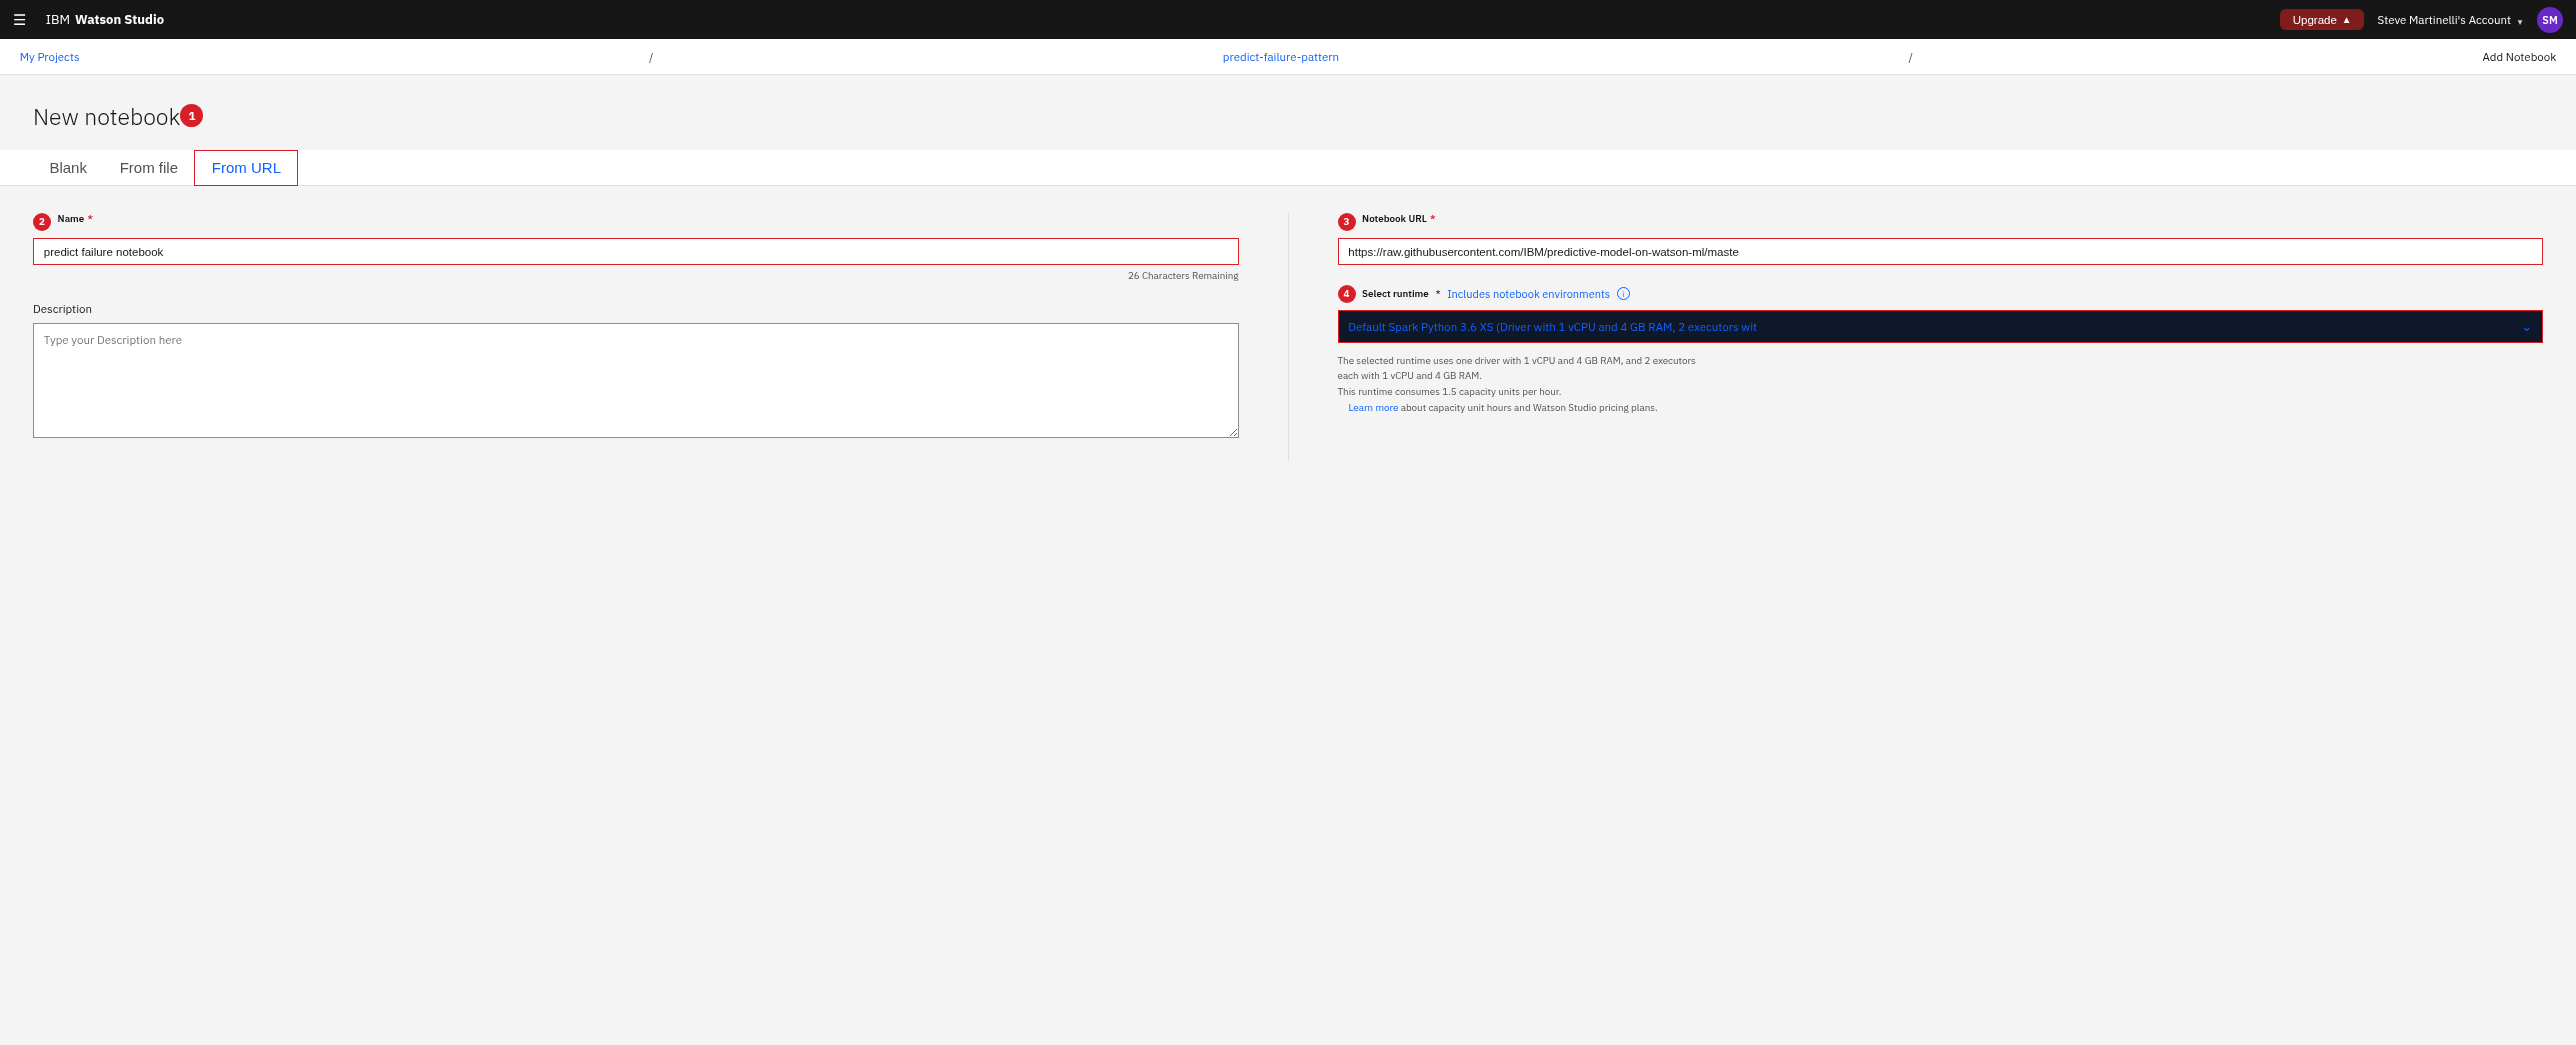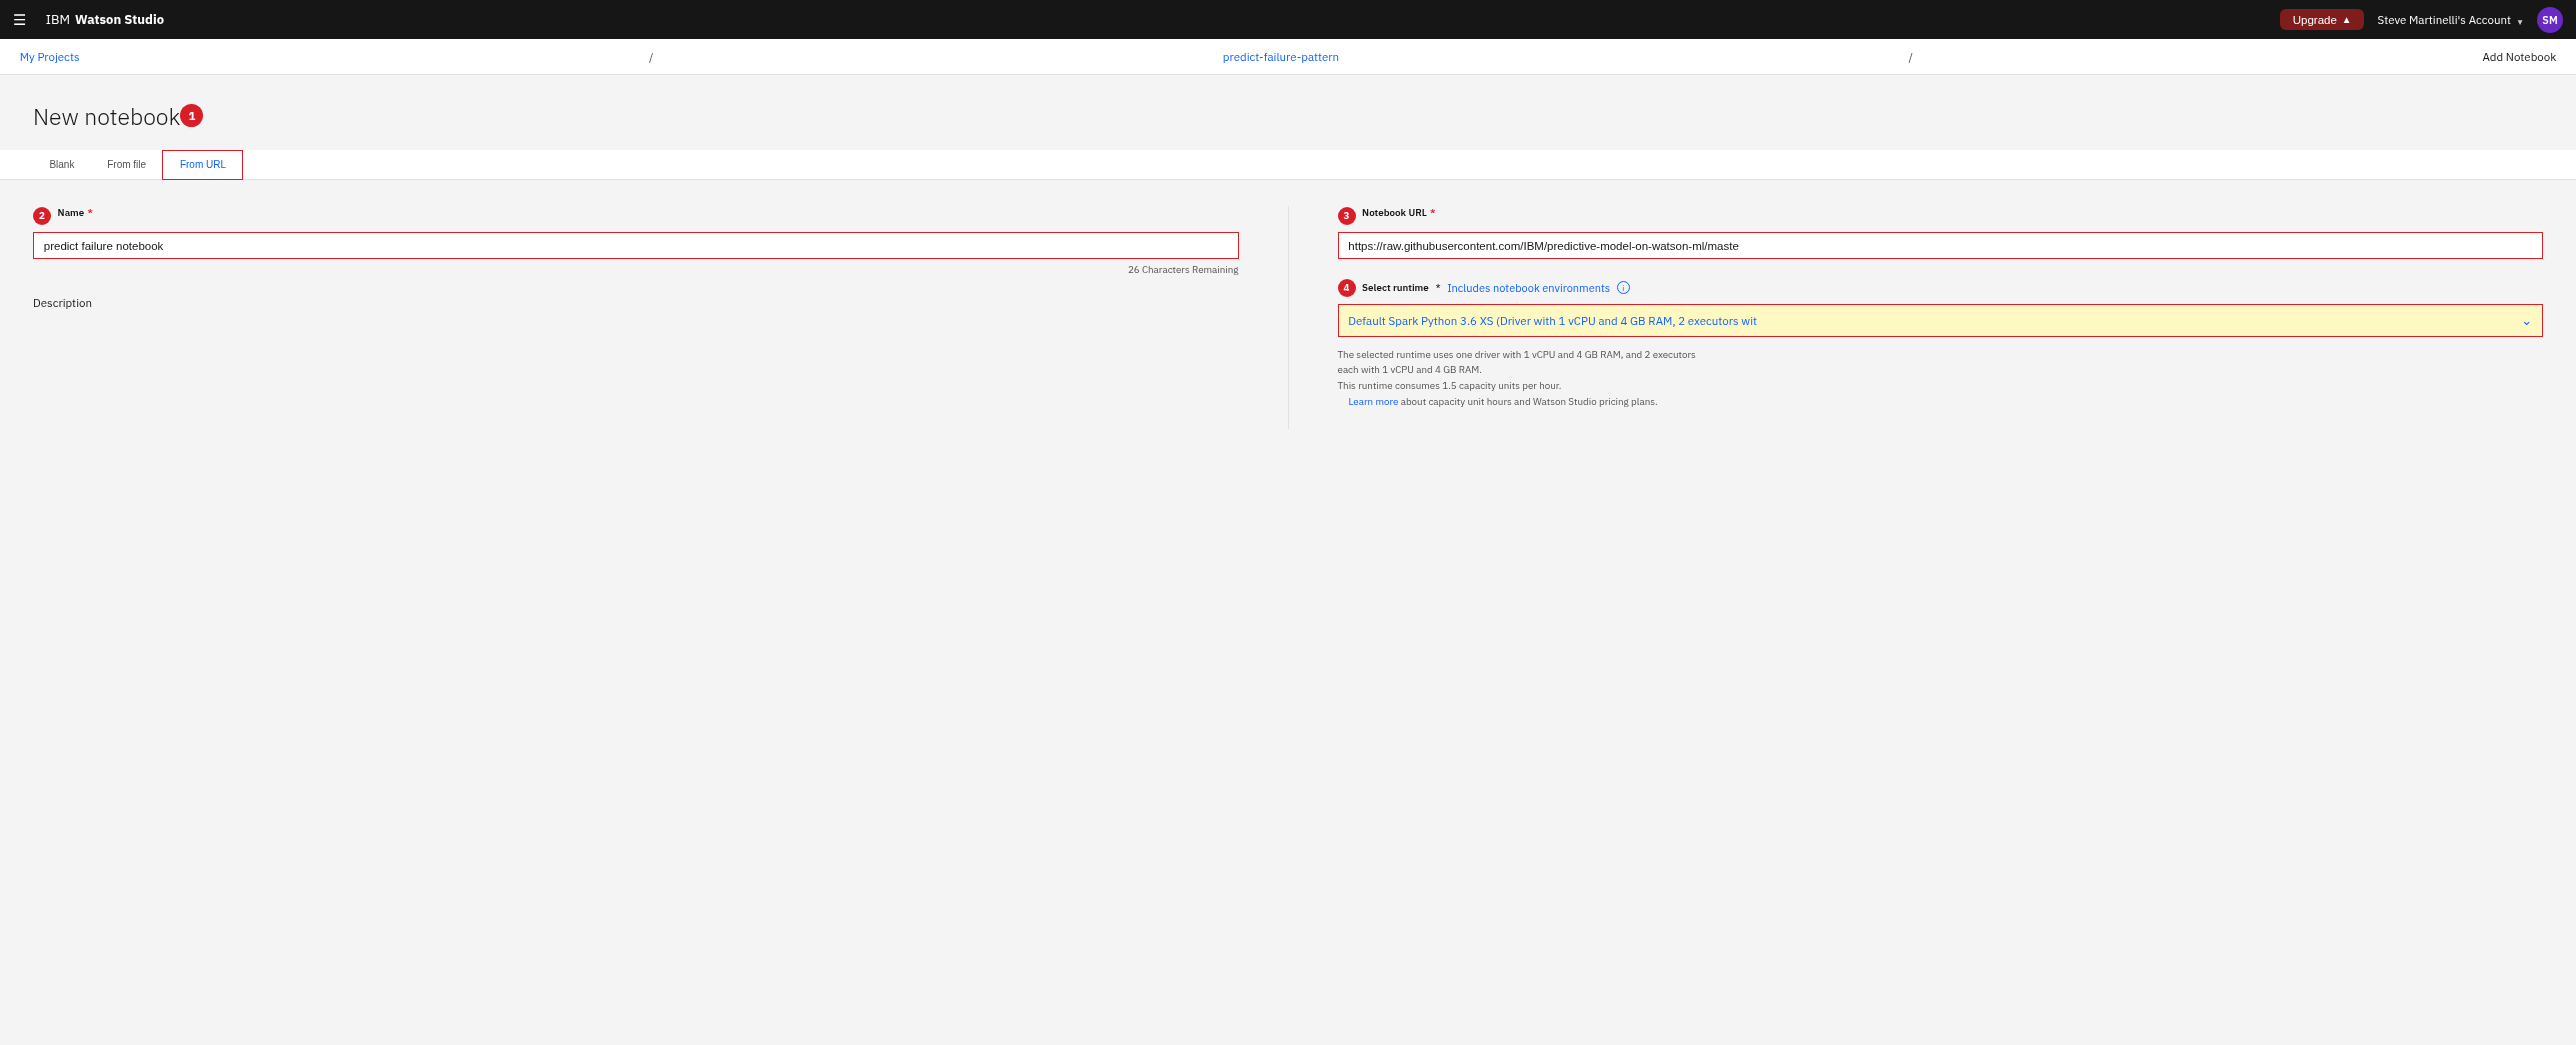--- a/index.html
+++ b/index.html
@@ -116,21 +116,21 @@
       margin-bottom: 26px;
       background: #fff;
       
       margin-left: -33px;
       margin-right: -33px;
       padding-left: 33px;
     }
     .tab {
       padding: 8.2px 16.4px;
       cursor: pointer;
-      font-size: 10px;
+      font-size: 15px;
       color: #525252;
       border: none;
       background: none;
       border-bottom: 1.6px solid transparent;
       margin-bottom: -0.8px;
     }
     .tab.active {
       color: #0f62fe;
       border-bottom: 1.6px solid #0f62fe;
       border: 1.6px solid #da1e28;
@@ -223,21 +223,21 @@
       display: inline-flex;
       align-items: center;
       justify-content: center;
       font-size: 8.2px;
       cursor: pointer;
     }
 
     .select-wrapper {
       position: relative;
       border: 1.6px solid #da1e28;
-      background: #fef9c3;
+      background: #0f172a;
     }
     .select-display {
       padding: 8.2px 33px 8.2px 9.8px;
       font-size: 11.5px;
       color: #0f62fe;
       cursor: pointer;
       white-space: nowrap;
       overflow: hidden;
       text-overflow: ellipsis;
     }
@@ -323,20 +323,21 @@
             <span>Name</span>
               <span class="required">*</span>
           </label>
         </div>
         <input type="text" class="input-with-border" value="predict failure notebook" style="">
         <div class="char-remaining">26 Characters Remaining</div>
       </div>
 
       <div class="field-group">
         <label class="field-label" style="font-size:11.5px;font-weight:400;">Description</label>
+        <textarea class="textarea-input" placeholder="Type your Description here" style=""></textarea>
       </div>
 
     </div>
 
     <div class="col-right">
 
       <div class="field-group">
         <div class="step-label-row">
           <div class="step-badge" style="width:18px;height:18px;font-size:9.8px;">3</div>
           <label class="field-label">

